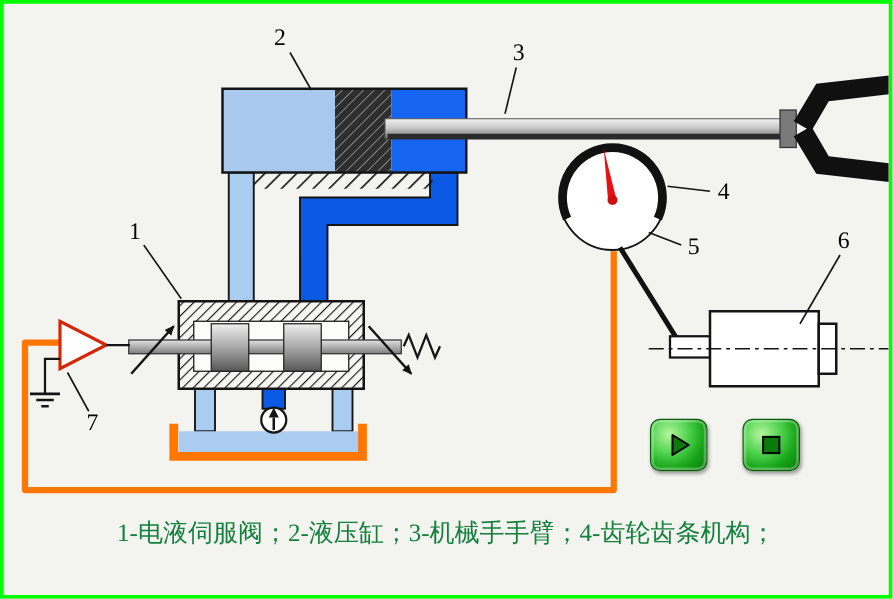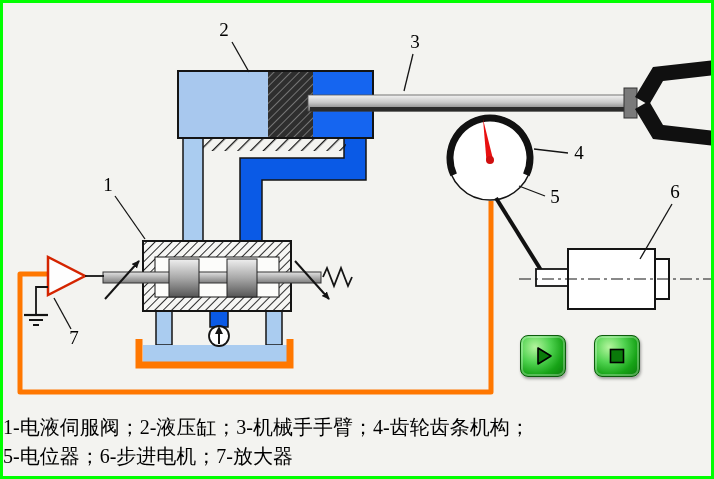--- a/index.html
+++ b/index.html
@@ -8,21 +8,21 @@
     width:714px;height:479px;
     box-sizing:border-box;
     border:3px solid #00ff00;
     background:#f3f3f0;
     overflow:hidden;
     font-family:"Liberation Serif","DejaVu Serif",serif;
   }
   .stage svg{position:absolute;left:0;top:0;}
   .caption{
     position:absolute;left:0;right:0;top:410px;
-    text-align:left;color:#000000;
+    text-align:center;color:#15803d;
     font-size:20px;line-height:1.45;
     font-family:"Liberation Serif","DejaVu Serif",serif;
   }
   .btn{
     position:absolute;width:44px;height:40px;
     border:1px solid #0c5c0c;border-radius:8px;
     background:radial-gradient(circle at 32% 28%, #b4f59e 0%, #4fd24f 38%, #17a317 68%, #0a7a0a 100%);
     box-shadow:inset 0 0 0 2px rgba(255,255,255,.28), 1px 2px 3px rgba(0,0,0,.35);
     cursor:pointer;
     display:flex;align-items:center;justify-content:center;
@@ -150,21 +150,20 @@
     <text x="552" y="200">5</text>
     <line x1="669" y1="201" x2="637" y2="256" stroke="#141414" stroke-width="1.3"></line>
     <text x="672" y="195">6</text>
     <line x1="68" y1="326" x2="51" y2="295" stroke="#141414" stroke-width="1.3"></line>
     <text x="71" y="341">7</text>
   </g>
 </svg>
 
 <div class="caption">
   <div>1-电液伺服阀；2-液压缸；3-机械手手臂；4-齿轮齿条机构；</div>
-  <div>5-电位器；6-步进电机；7-放大器</div>
 </div>
 
 <div class="btn btn-play">
   <svg width="24" height="24" viewBox="0 0 24 24">
     <polygon points="7,4 7,20 20,12" fill="#0a7a0a" stroke="#000000" stroke-width="1.6" stroke-linejoin="round"></polygon>
   </svg>
 </div>
 <div class="btn btn-stop">
   <svg width="24" height="24" viewBox="0 0 24 24">
     <rect x="5.5" y="5.5" width="13" height="13" fill="#0a7a0a" stroke="#000000" stroke-width="1.6"></rect>

